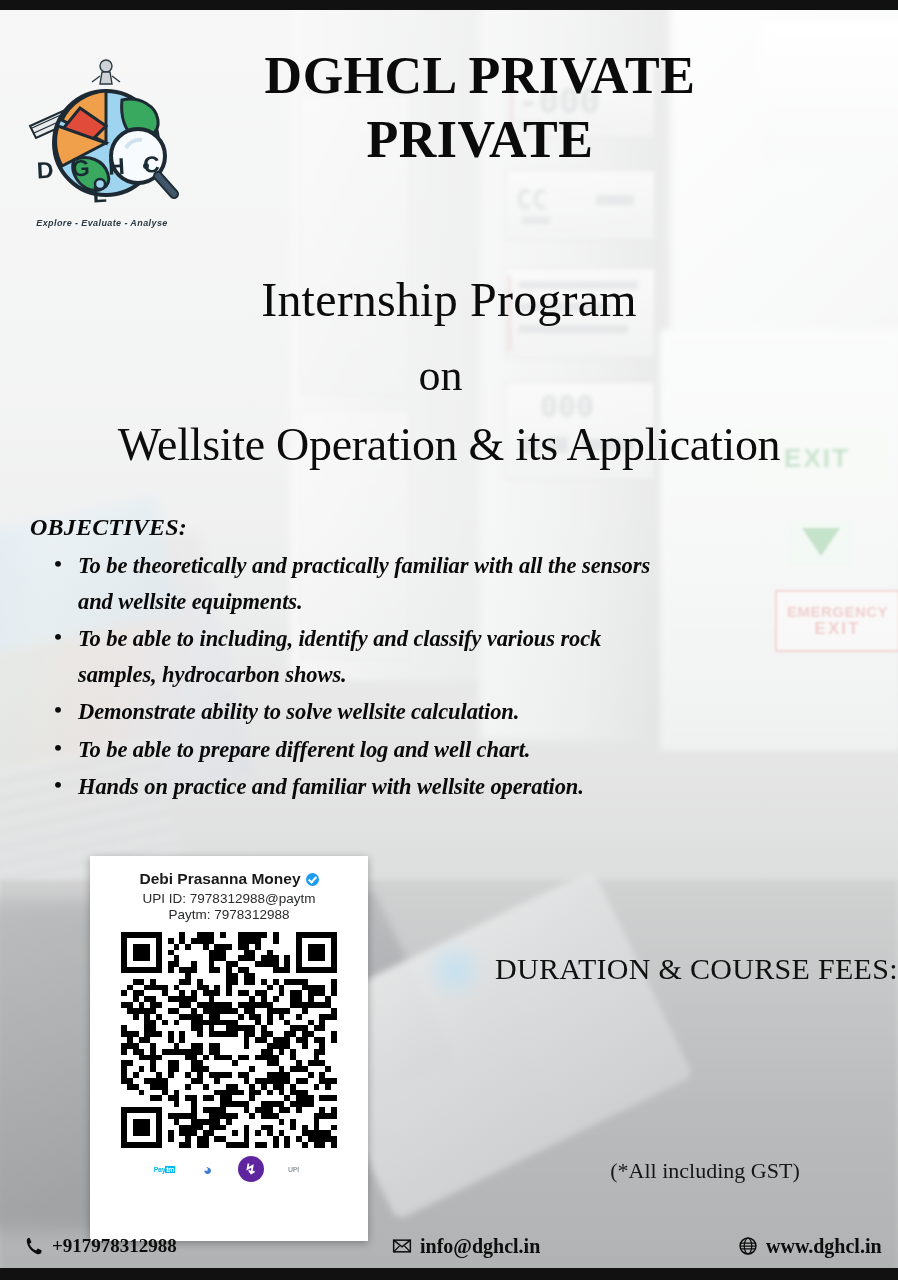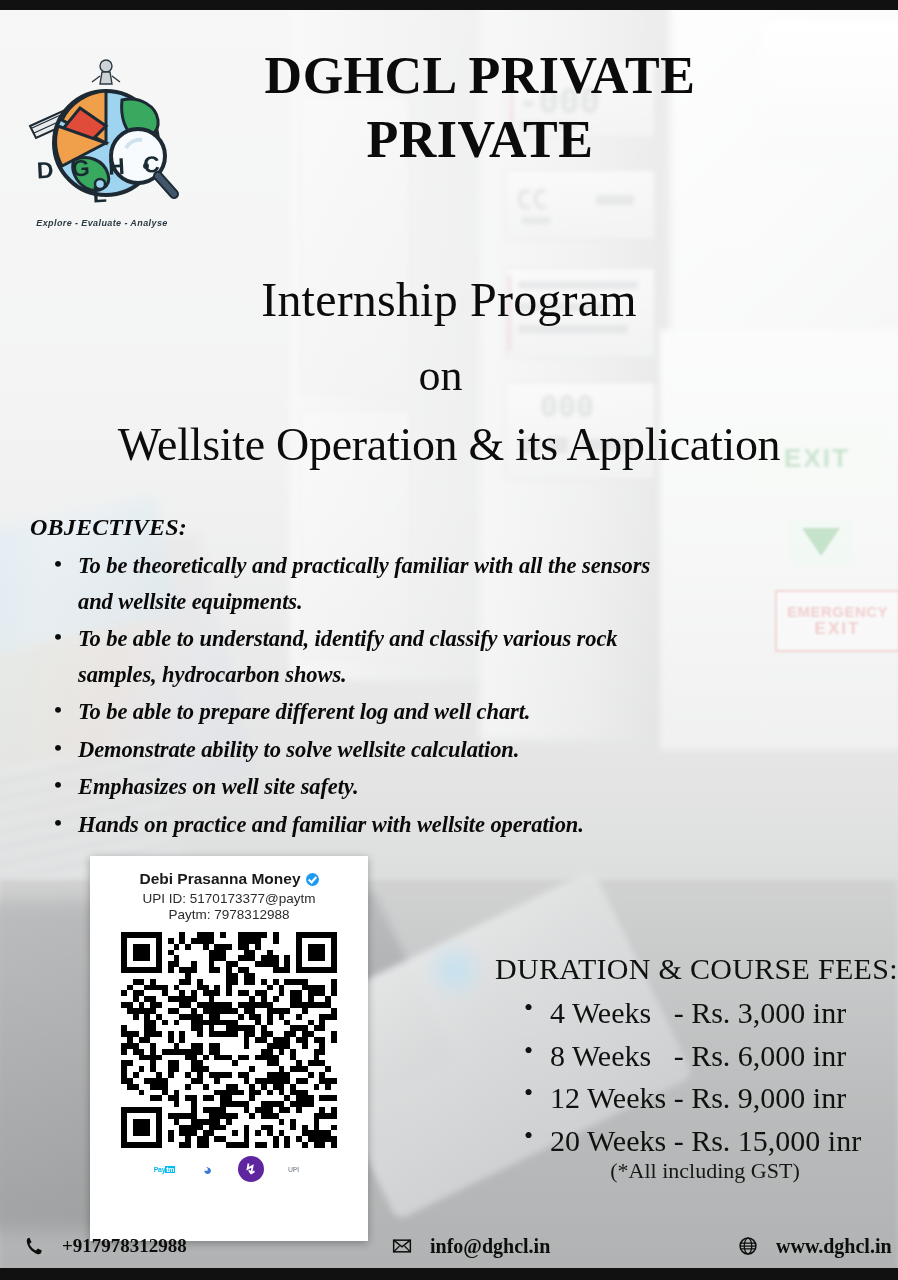--- a/index.html
+++ b/index.html
@@ -295,21 +295,21 @@
   .app-bhim{ background:#fff; color:#3c7bd4; font-size:15px; }
   .app-phonepe{ background:#5f259f; color:#fff; font-size:14px; }
   .app-upi{ background:#fff; color:#9aa0a6; font-size:7px; letter-spacing:-.2px; }
 
   
   .footer{
     position:absolute; left:0; bottom:12px; width:898px; height:44px;
     display:flex; align-items:center;
     font-family:"Liberation Serif", serif;
   }
-  .f-item{ display:flex; align-items:center; gap:18px; color:#0d0d0d; font-weight:bold; }
+  .f-item{ display:flex; align-items:center; gap:8px; color:#0d0d0d; font-weight:bold; }
   .f-phone{ position:absolute; left:24px; font-size:19px; }
   .f-mail{ position:absolute; left:392px; font-size:20px; font-weight:bold; }
   .f-web{ position:absolute; left:738px; font-size:20px; font-weight:bold; }
   .f-icon{ width:20px; height:20px; flex:none; }
   .f-icon svg{ width:100%; height:100%; display:block; }
 </style>
 </head>
 <body>
 
 <div id="poster">
@@ -410,42 +410,35 @@
 
     <div class="company">DGHCL PRIVATE PRIVATE</div>
 
     <div class="t-line1">Internship Program</div>
     <div class="t-line2">on</div>
     <div class="t-line3">Wellsite Operation &amp; its Application</div>
 
     <div class="obj-head">OBJECTIVES:</div>
     <ul class="obj-list">
       <li>To be theoretically and practically familiar with all the sensors and wellsite equipments.</li>
-      <li>To be able to understand, identify and classify various rock samples, hydrocarbon shows.</li>
+      <li>To be able to including, identify and classify various rock samples, hydrocarbon shows.</li>
+      <li>Demonstrate ability to solve wellsite calculation.</li>
       <li>To be able to prepare different log and well chart.</li>
-      <li>Demonstrate ability to solve wellsite calculation.</li>
-      <li>Emphasizes on well site safety.</li>
       <li>Hands on practice and familiar with wellsite operation.</li>
     </ul>
 
     <div class="fees-head">DURATION &amp; COURSE FEES:</div>
-    <ul class="fees-list">
-      <li>4 Weeks   - Rs. 3,000 inr</li>
-      <li>8 Weeks   - Rs. 6,000 inr</li>
-      <li>12 Weeks - Rs. 9,000 inr</li>
-      <li>20 Weeks - Rs. 15,000 inr</li>
-    </ul>
     <div class="fees-note">(*All including GST)</div>
 
     <div class="qrcard">
       <div class="qr-name">
         <span>Debi Prasanna Money</span>
         <span class="verified"></span>
       </div>
-      <div class="qr-upi">UPI ID: 5170173377@paytm</div>
+      <div class="qr-upi">UPI ID: 7978312988@paytm</div>
       <div class="qr-paytm">Paytm: 7978312988</div>
 
       <div class="qrbox" id="qrbox">
           <i></i>
           <i></i>
           <i></i>
           <i></i>
           <i></i>
           <i></i>
           <i></i>

